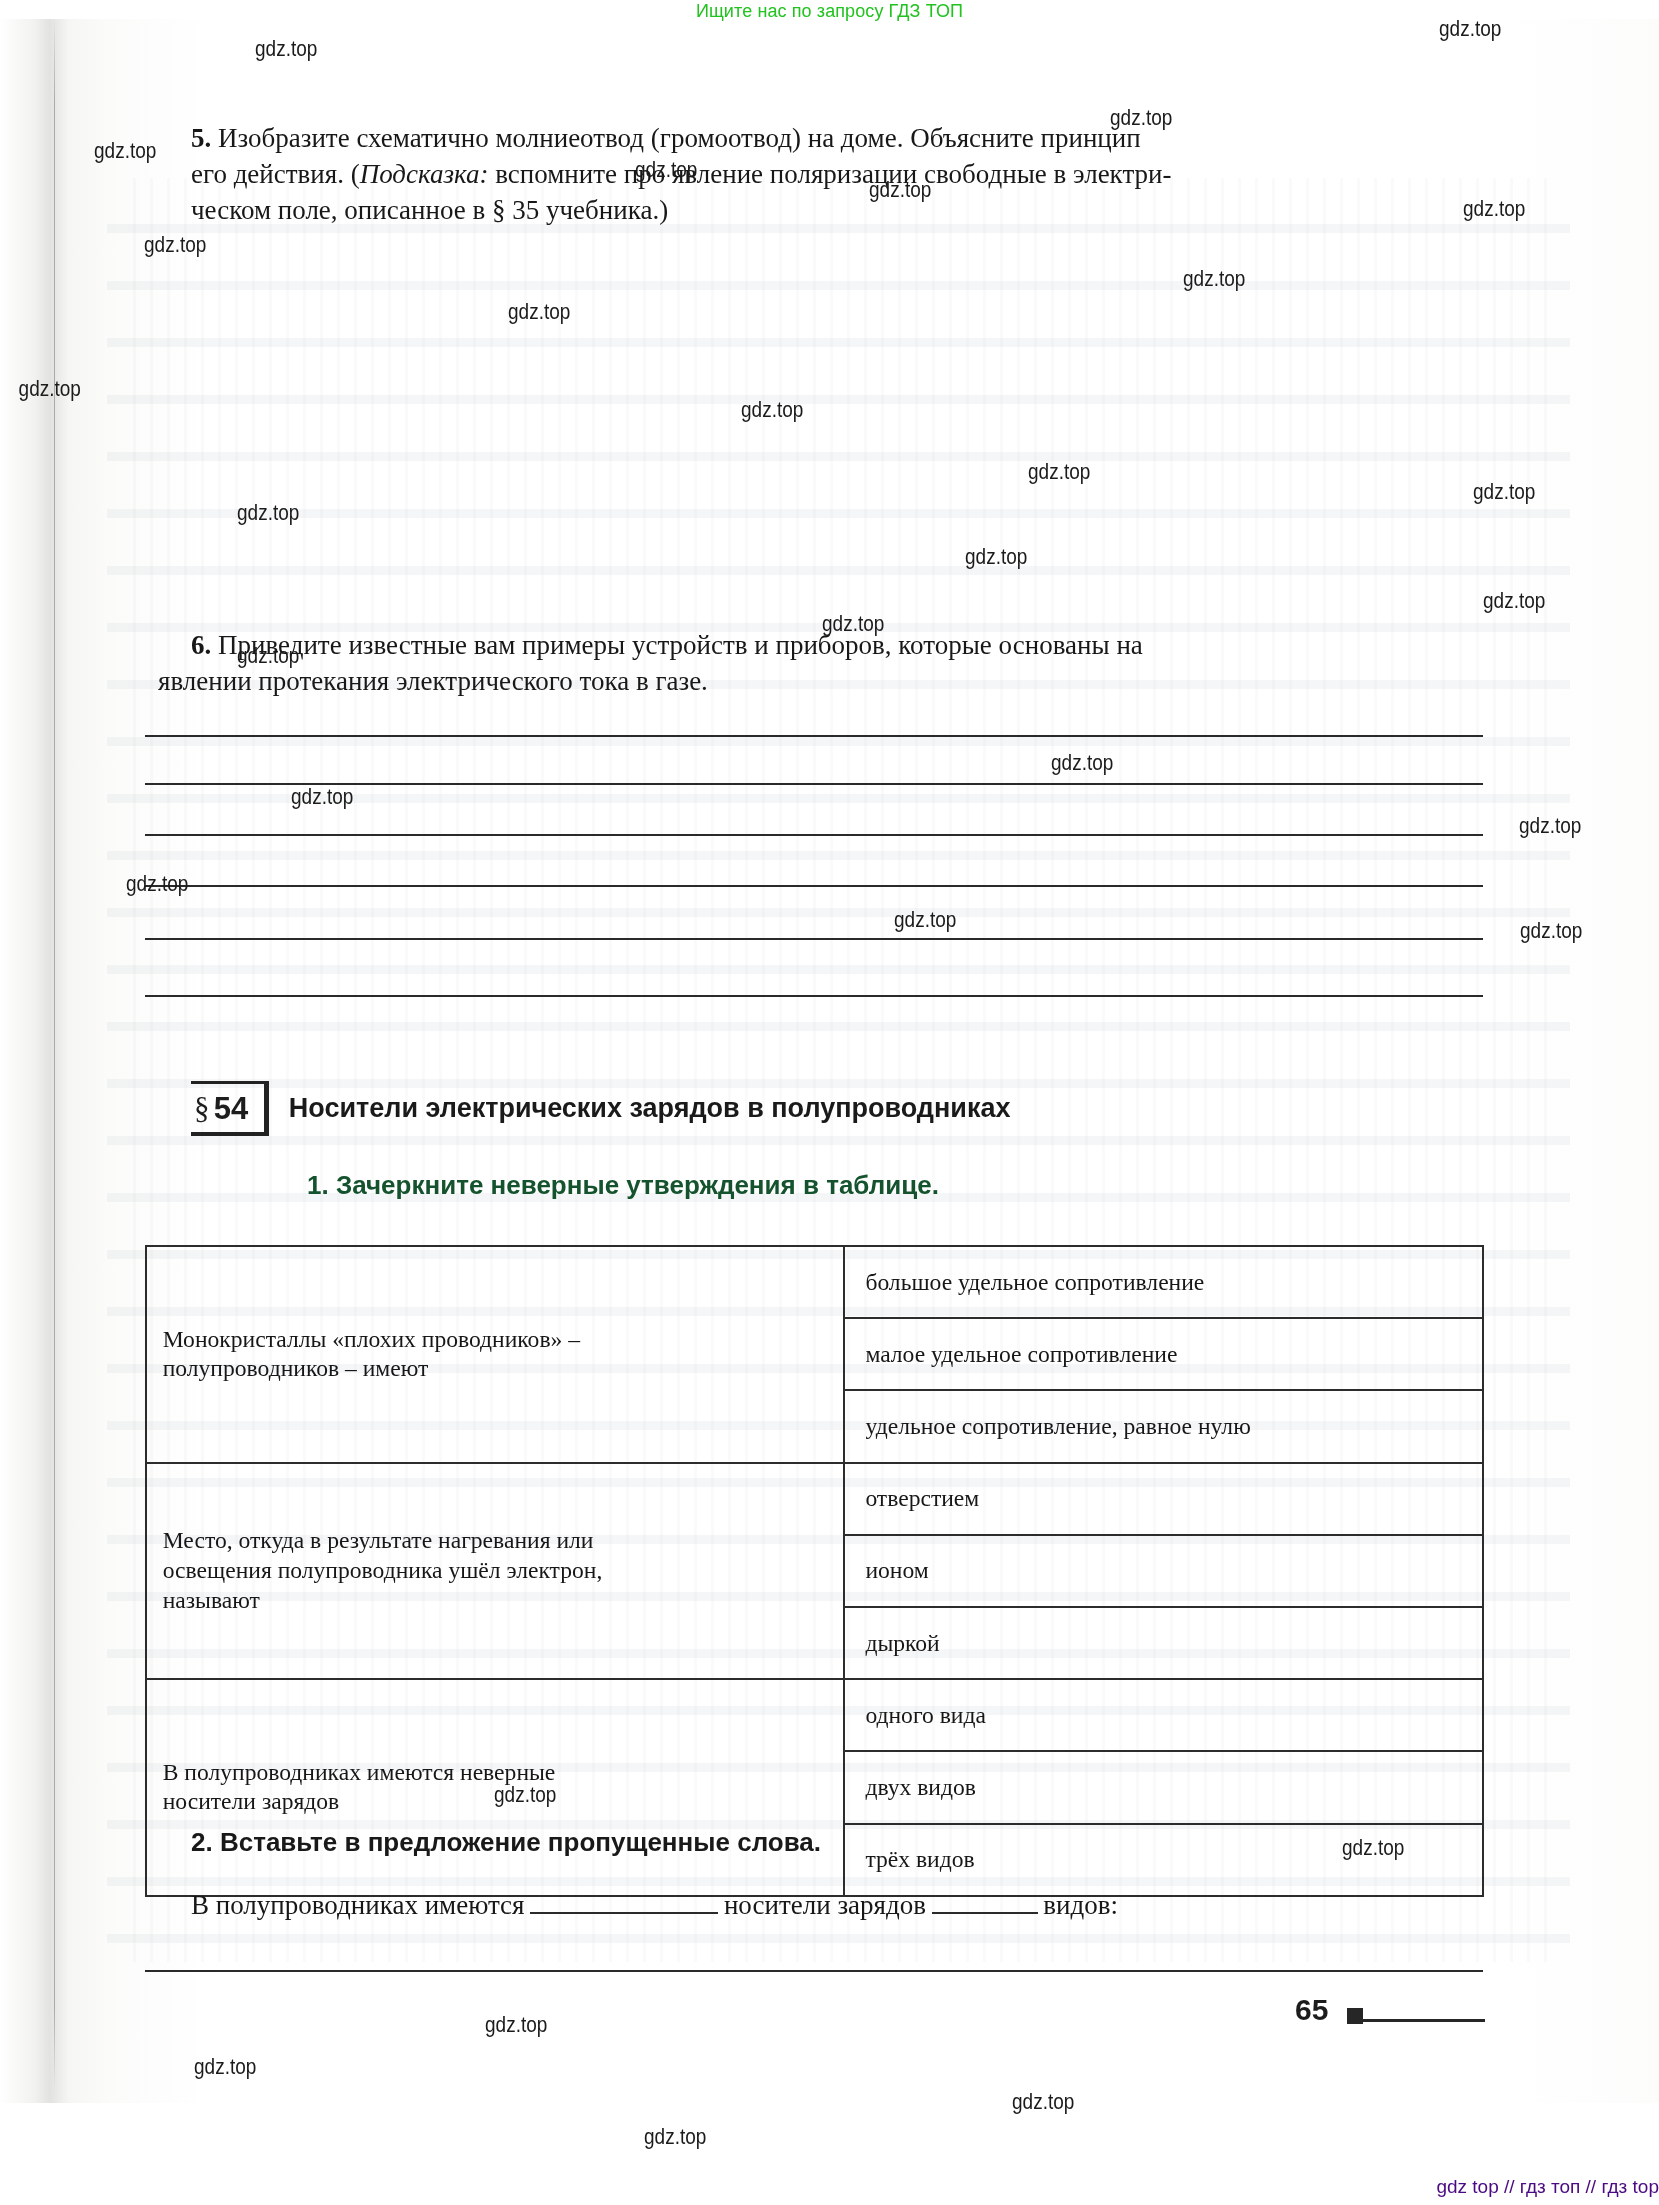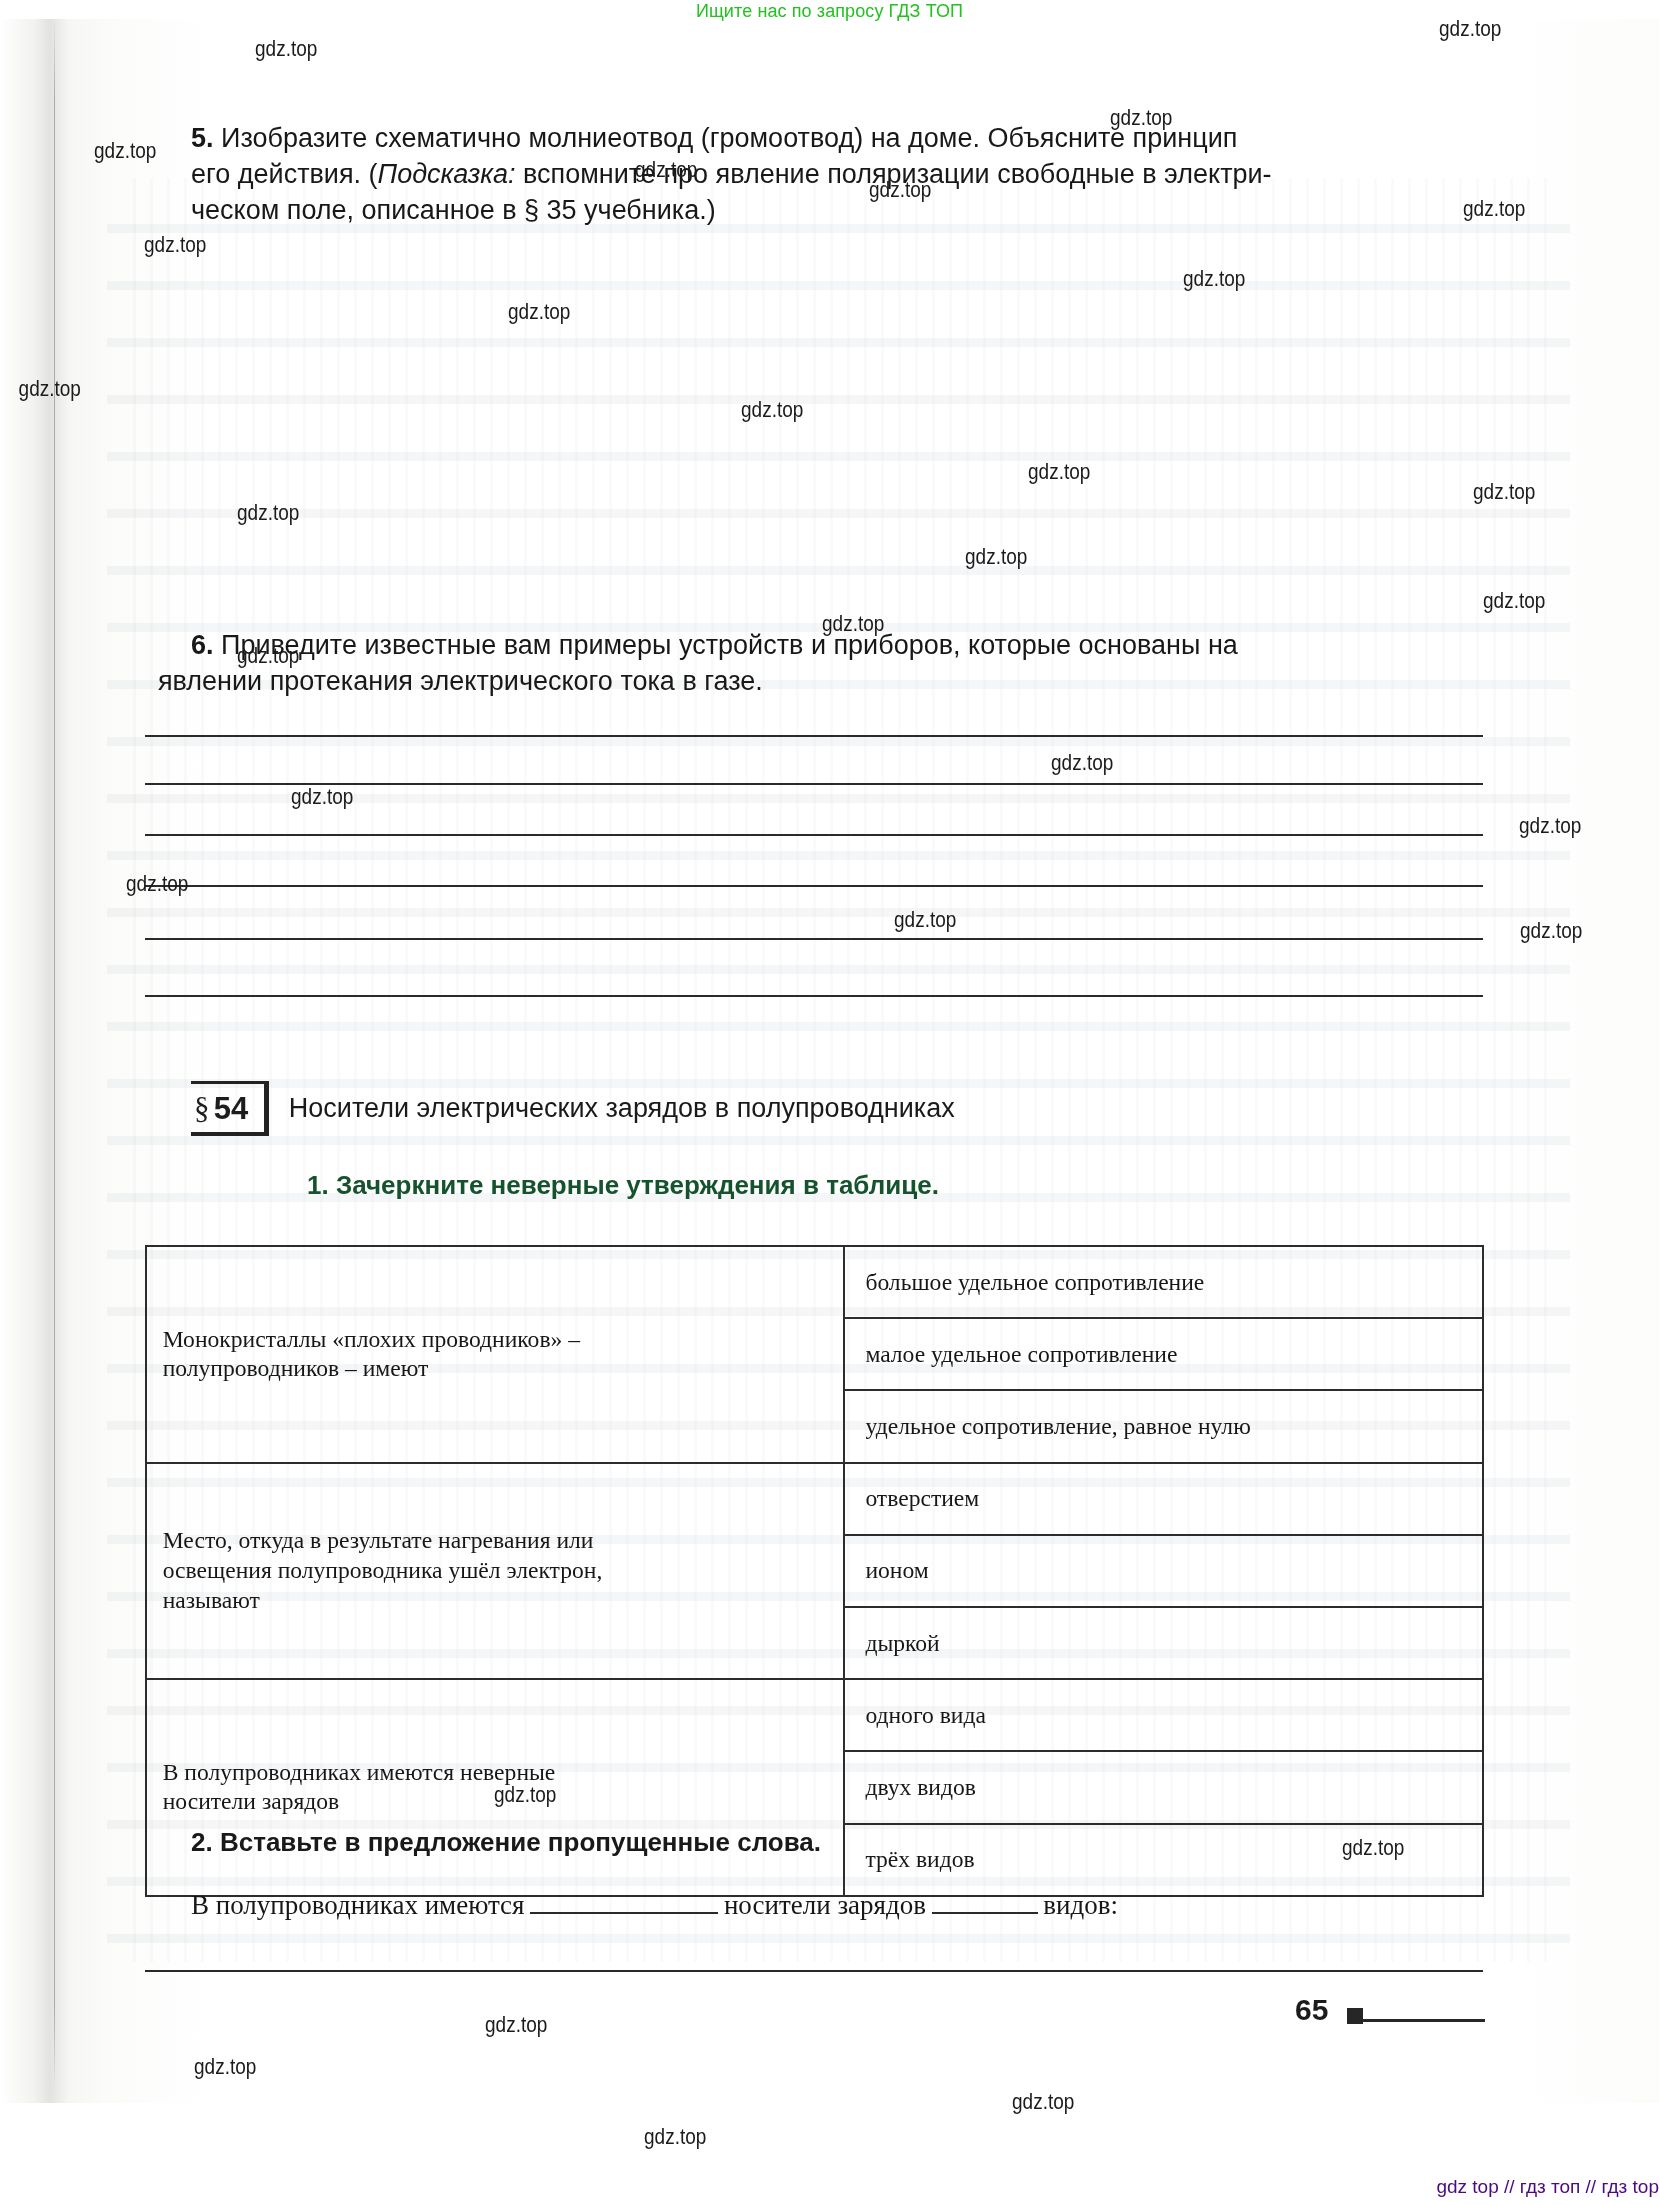--- a/index.html
+++ b/index.html
@@ -93,21 +93,21 @@
     color: #1b1b1b;
     white-space: nowrap;
     z-index: 30;
     transform: scaleY(1.12);
     transform-origin: left top;
   }
 
   
   .q-block {
     position: absolute;
-    font-family: Liberation Sans, sans-serif;
+    font-family: Liberation Serif, serif;
     font-size: 27px;
     line-height: 1.33;
     color: #181818;
     z-index: 10;
   }
   .q-num { font-weight: bold; }
   .ital { font-style: italic; }
 
   
   .rule {
@@ -140,21 +140,21 @@
   }
   .sect-badge .sg {
     font-family: "Liberation Serif", serif;
     font-weight: normal;
     font-size: 31px;
     margin-right: 4.3px;
   }
   .sect-title {
     font-family: "Liberation Sans", sans-serif;
     font-size: 27px;
-    font-weight: normal;
+    font-weight: bold;
     color: #1a1a1a;
     margin-left: 20px;
     white-space: nowrap;
   }
 
   .q1-line {
     position: absolute;
     left: 307px; top: 1170px;
     font-family: "Liberation Sans", sans-serif;
     font-size: 26px;

